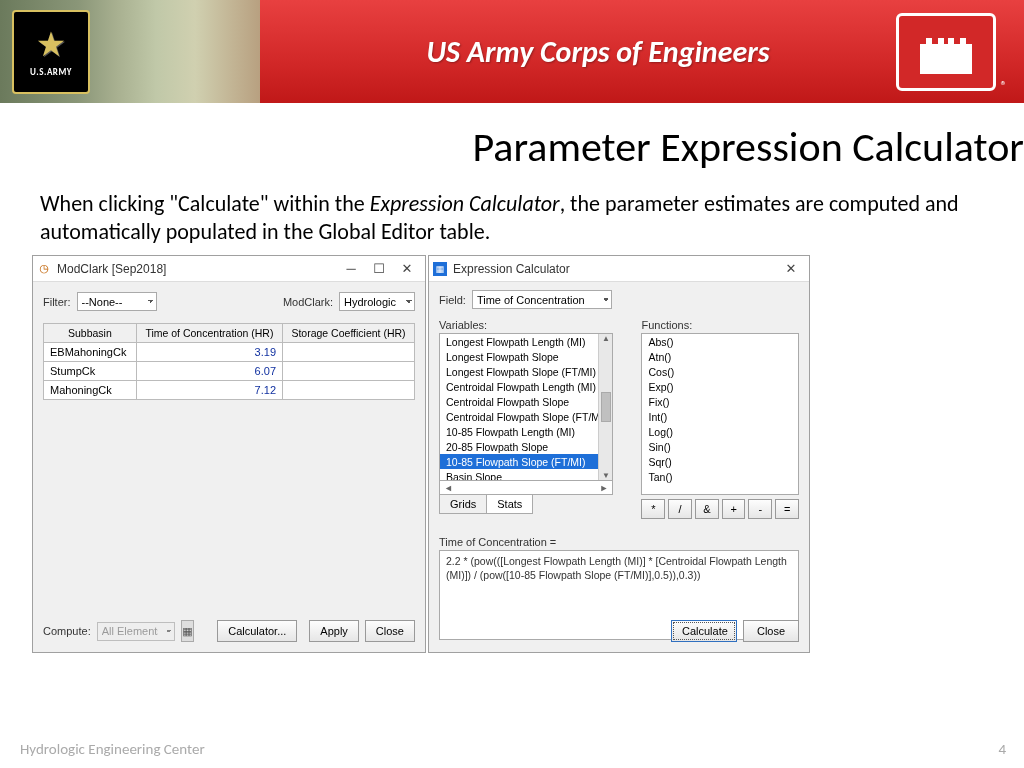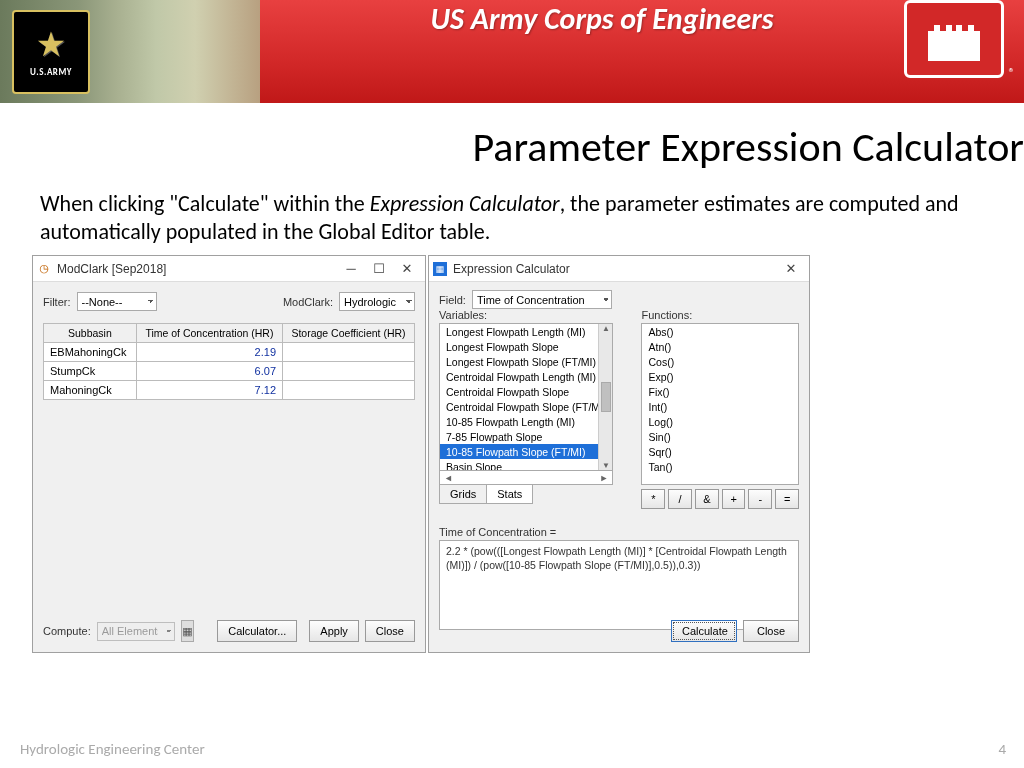--- a/index.html
+++ b/index.html
@@ -4,21 +4,21 @@
 <style>
   * { box-sizing: border-box; margin: 0; padding: 0; }
   body { width: 1024px; height: 768px; font-family: Calibri, Arial, sans-serif; background: #fff; overflow: hidden; position: relative; }
 
   
   .banner { height: 103px; width: 100%; display: flex; position: relative; }
   .banner-left { width: 260px; height: 100%; background: linear-gradient(90deg, #6b7a5c 0%, #8a9678 30%, #a8b090 45%, #c0c8a8 60%, #d0d0b0 75%, #b8a080 100%); position: relative; }
   .army-badge { position: absolute; left: 12px; top: 10px; width: 78px; height: 84px; background: #000; border: 2px solid #d8c060; border-radius: 4px; display: flex; flex-direction: column; align-items: center; justify-content: center; }
   .army-star { color: #d8c060; font-size: 34px; line-height: 1; filter: drop-shadow(1px 1px 0 #555); }
   .army-text { color: #fff; font-size: 9px; font-weight: bold; margin-top: 4px; letter-spacing: 0.5px; }
-  .banner-right { flex: 1; height: 100%; background: linear-gradient(180deg, #e84040 0%, #d22828 60%, #c01818 100%); display: flex; align-items: flex-start; padding: 0 20px 0 40px; position: relative; }
+  .banner-right { flex: 1; height: 100%; background: linear-gradient(180deg, #e84040 0%, #d22828 60%, #c01818 100%); display: flex; align-items: center; padding: 0 28px 0 40px; position: relative; }
   .corps-title { color: #fff; font-weight: bold; font-style: italic; font-size: 30px; flex: 1; text-align: center; text-shadow: 1px 1px 2px rgba(0,0,0,0.3); }
   .castle-badge { width: 100px; height: 78px; background: #d22828; border: 3px solid #fff; border-radius: 6px; display: flex; align-items: center; justify-content: center; position: relative; }
   .castle-badge svg { width: 60px; height: 44px; }
   .reg-mark { position: absolute; right: -14px; bottom: -4px; color: #fff; font-size: 13px; }
 
   
   .slide-title { text-align: right; font-size: 42px; font-weight: 400; margin-top: 18px; color: #000; }
   .slide-body { font-size: 22px; padding: 18px 40px 0 40px; color: #000; line-height: 1.25; }
   .slide-body .ital { font-style: italic; }
 
@@ -114,21 +114,21 @@
       <thead>
         <tr>
           <th>Subbasin</th>
           <th>Time of Concentration (HR)</th>
           <th>Storage Coefficient (HR)</th>
         </tr>
       </thead>
       <tbody id="tblbody">
           <tr>
             <td>EBMahoningCk</td>
-            <td class="num">2.19</td>
+            <td class="num">3.19</td>
             <td class="num"></td>
           </tr>
           <tr>
             <td>StumpCk</td>
             <td class="num">6.07</td>
             <td class="num"></td>
           </tr>
           <tr>
             <td>MahoningCk</td>
             <td class="num">7.12</td>
@@ -154,33 +154,33 @@
       <span class="ttl">Expression Calculator</span>
       <span class="spacer"></span>
       <span class="wbtn">✕</span>
     </div>
     <div class="win2-body">
       <div style="display:flex;align-items:center;gap:6px;">
         <span class="lbl">Field:</span>
         <select class="sel" style="width:140px;"><option>Time of Concentration</option></select>
       </div>
 
-      <div style="display:flex;gap:28px;">
+      <div style="display:flex;gap:28px;margin-top:10px;">
         <div style="flex:1;">
           <div class="lbl" style="margin-bottom:2px;">Variables:</div>
           <div class="listbox" style="height:148px;">
             <div id="varlist">
                 <div class="item">Longest Flowpath Length (MI)</div>
                 <div class="item">Longest Flowpath Slope</div>
                 <div class="item">Longest Flowpath Slope (FT/MI)</div>
                 <div class="item">Centroidal Flowpath Length (MI)</div>
                 <div class="item">Centroidal Flowpath Slope</div>
                 <div class="item">Centroidal Flowpath Slope (FT/MI)</div>
                 <div class="item">10-85 Flowpath Length (MI)</div>
-                <div class="item">7-85 Flowpath Slope</div>
+                <div class="item">20-85 Flowpath Slope</div>
                 <div class="item sel-hl">10-85 Flowpath Slope (FT/MI)</div>
                 <div class="item">Basin Slope</div>
               </div>
             <div class="scroll-hint">
                 <span>▲</span>
                 <span class="thumb"></span>
                 <span>▼</span>
               </div>
           </div>
           <div style="background:#fff;border:1px solid #aaa;border-top:none;height:14px;display:flex;align-items:center;padding:0 4px;font-size:9px;color:#666;">

